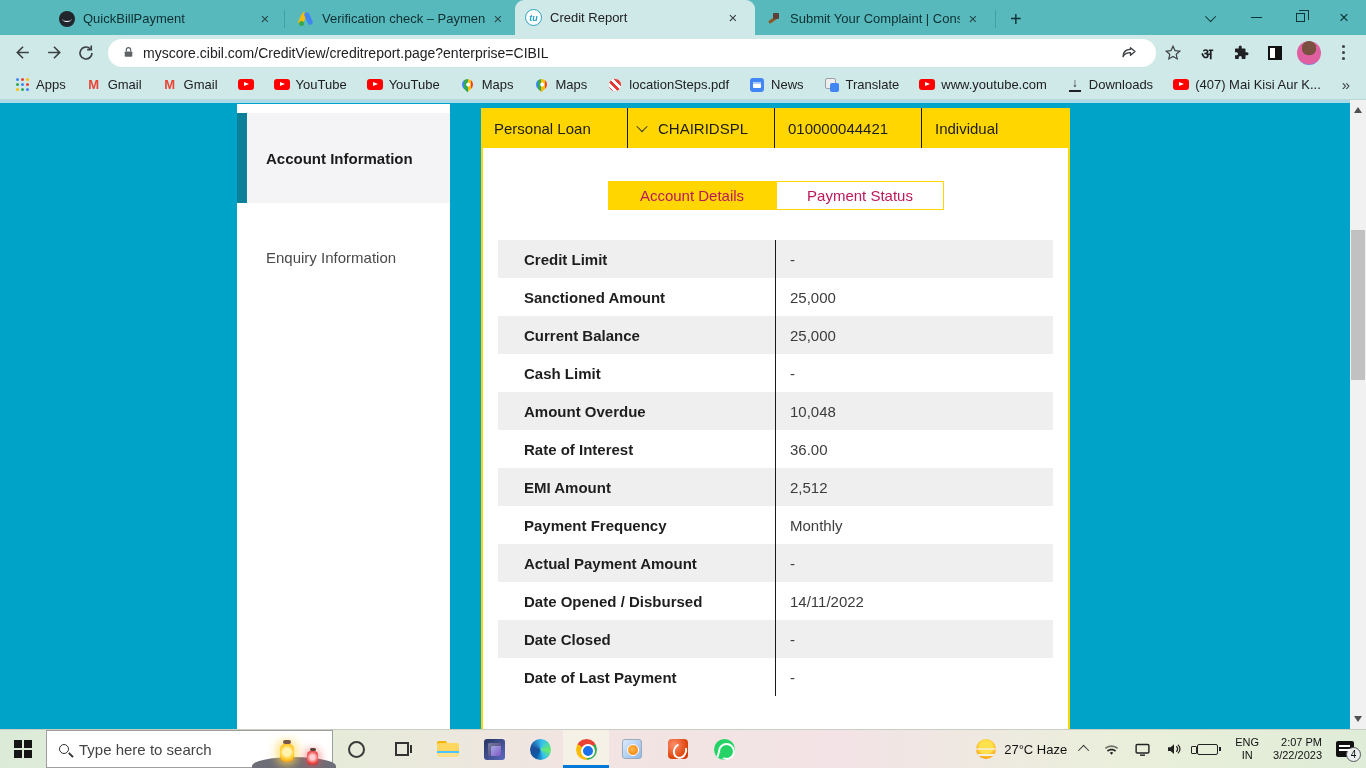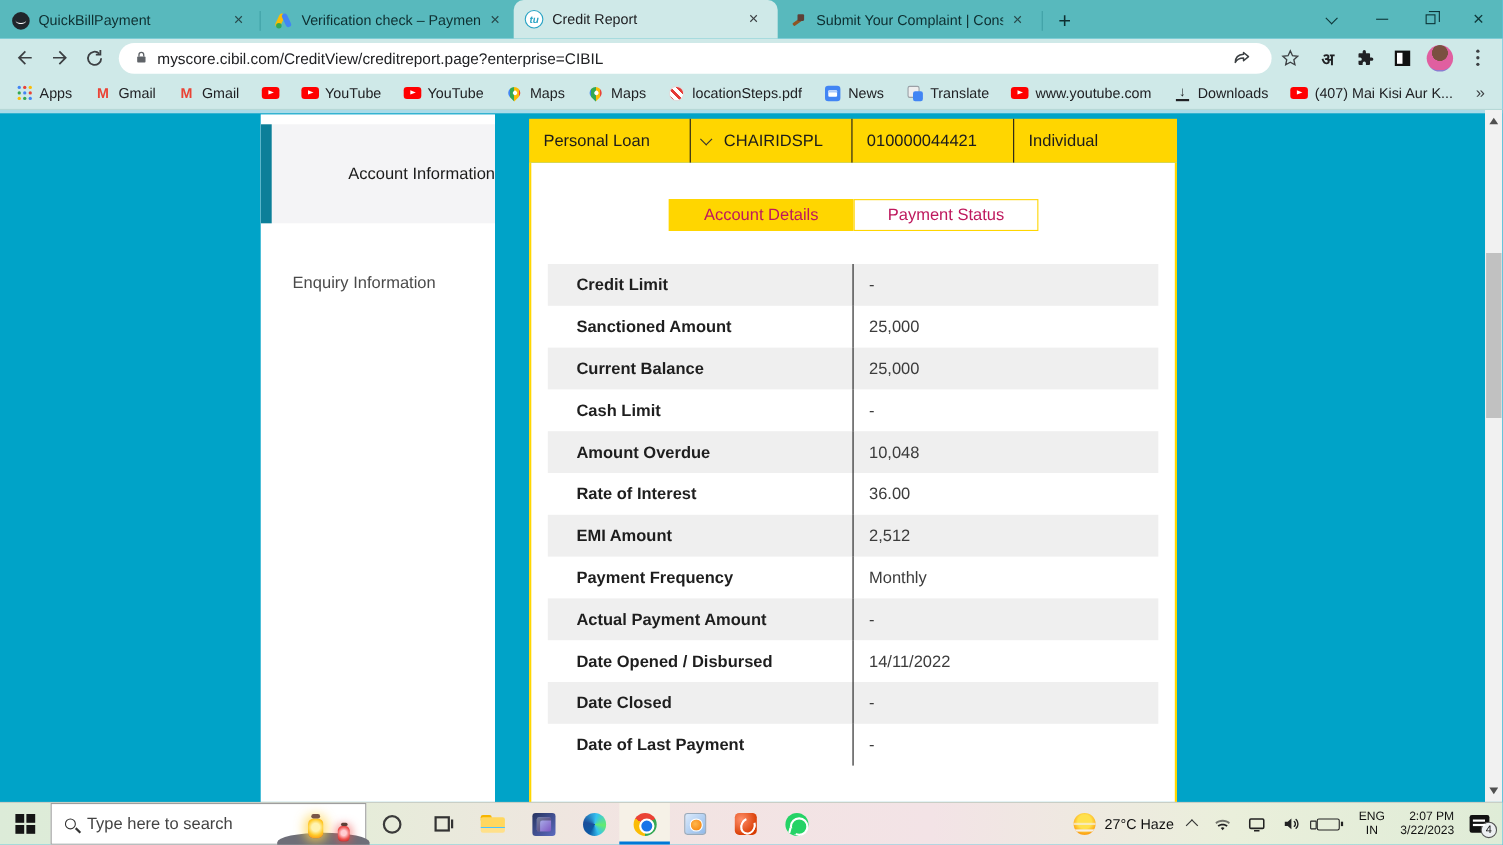--- a/index.html
+++ b/index.html
@@ -2,21 +2,21 @@
 <html><head>
 <meta charset="utf-8">
 <style>
   * { margin:0; padding:0; box-sizing:border-box; }
   html,body { width:1366px; height:768px; overflow:hidden;
     font-family:"Liberation Sans","DejaVu Sans",sans-serif; }
   .stage { position:relative; width:1366px; height:768px; background:#00a3c8; }
 
   
   .tabbar { position:absolute; left:0; top:0; width:1366px; height:35px;
-    background:#58b9bd; display:flex; align-items:flex-end; }
+    background:#58b9bd; display:flex; align-items:flex-end;padding-left:48px; }
   .tab { position:relative; height:33px; display:flex; align-items:center;
     padding:0 8px 0 10px; font-size:13px; color:#0e2f31; }
   .tab .title { flex:1; white-space:nowrap; overflow:hidden; max-width:170px; margin:0 4px 0 8px; }
   .tab.active { background:#cfe9e8; border-radius:9px 9px 0 0; color:#202124; height:35px; }
   .tab .close { font-size:15px; color:#27494b; width:18px; height:18px; line-height:17px;
     text-align:center; border-radius:50%; cursor:default; }
   .tab.active .close { color:#3c4043; }
   .tab-sep { width:1px; height:18px; background:#3fa0a5; margin:0 2px 7px 2px; align-self:flex-end; }
   .newtab { font-size:20px; color:#0e2f31; padding:0 12px; margin-bottom:4px; }
   .win-controls { margin-left:auto; display:flex; align-self:stretch; }
@@ -99,21 +99,21 @@
   .ic-download::before { content:"↓"; line-height:11px; font-weight:700; }
   .ic-download::after { content:""; position:absolute; bottom:0; left:1px; width:12px; height:2px; background:#202124; }
 
   
   .page { position:absolute; left:0; top:100px; width:1366px; height:629px; background:#00a3c8; overflow:hidden; }
   .page::before { content:""; position:absolute; left:0; top:0; width:100%; height:3px; background:#aadbe8; }
 
   .sidebar { position:absolute; left:237px; top:4px; width:213px; height:625px; background:#fff; }
   .side-item { position:relative; display:flex; align-items:center; height:90px;
     padding-left:29px; font-size:15px; color:#4a4a4a; }
-  .side-item.active { background:#f4f4f6; font-weight:400; color:#1b1b1b; margin-top:9px;justify-content:flex-end; }
+  .side-item.active { background:#f4f4f6; font-weight:700; color:#1b1b1b; margin-top:9px; }
   .side-item.active::before { content:""; position:absolute; left:0; top:0; width:10px; height:100%;
     background:#0c7f99; }
   .side-item.plain { height:72px; margin-top:18px; }
 
   .acct-header { position:absolute; left:481px; top:8px; width:589px; height:40px;
     background:#ffd600; display:flex; font-size:15px; color:#1c1c1c; }
   .acct-cell { width:147px; display:flex; align-items:center; padding-left:13px;
     border-right:1.5px solid #1a1a1a; }
   .acct-cell:last-child { border-right:none; width:148px; }
   .acct-cell.first { padding-left:10px; }

